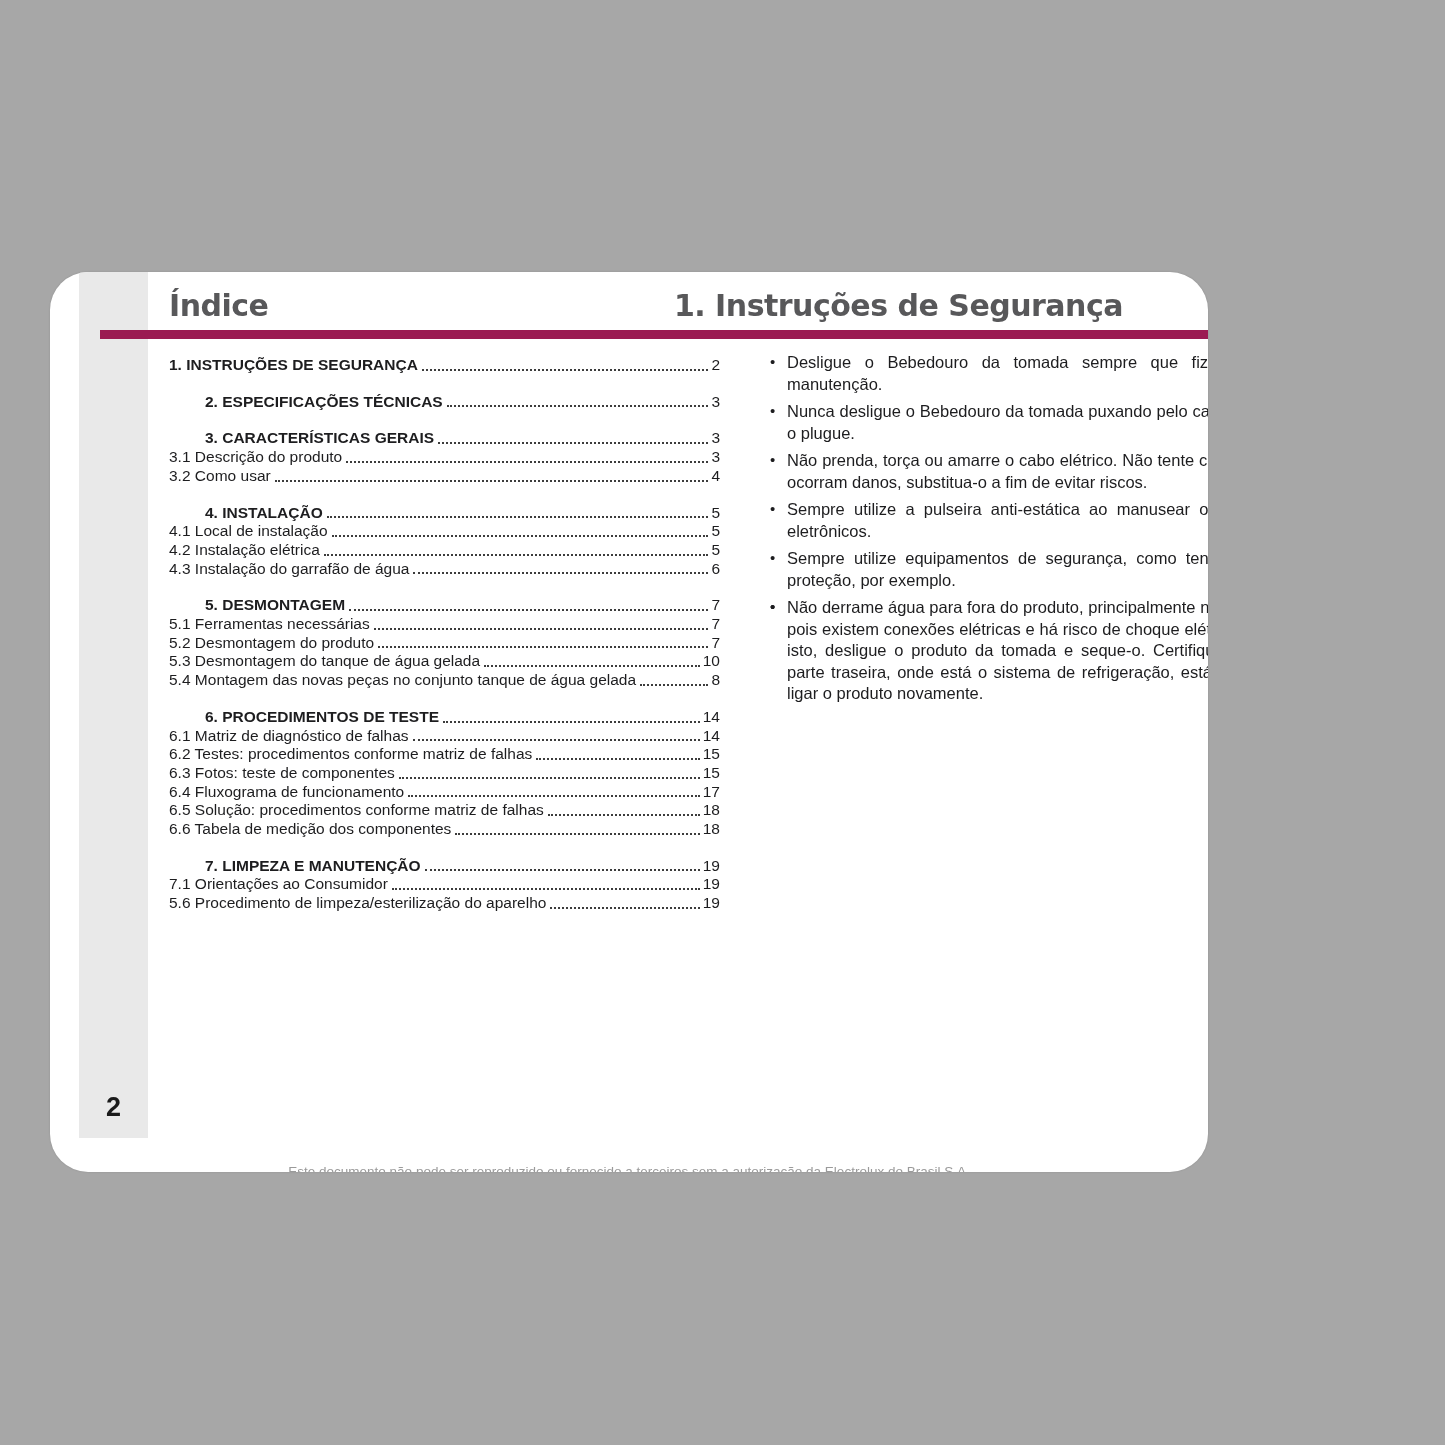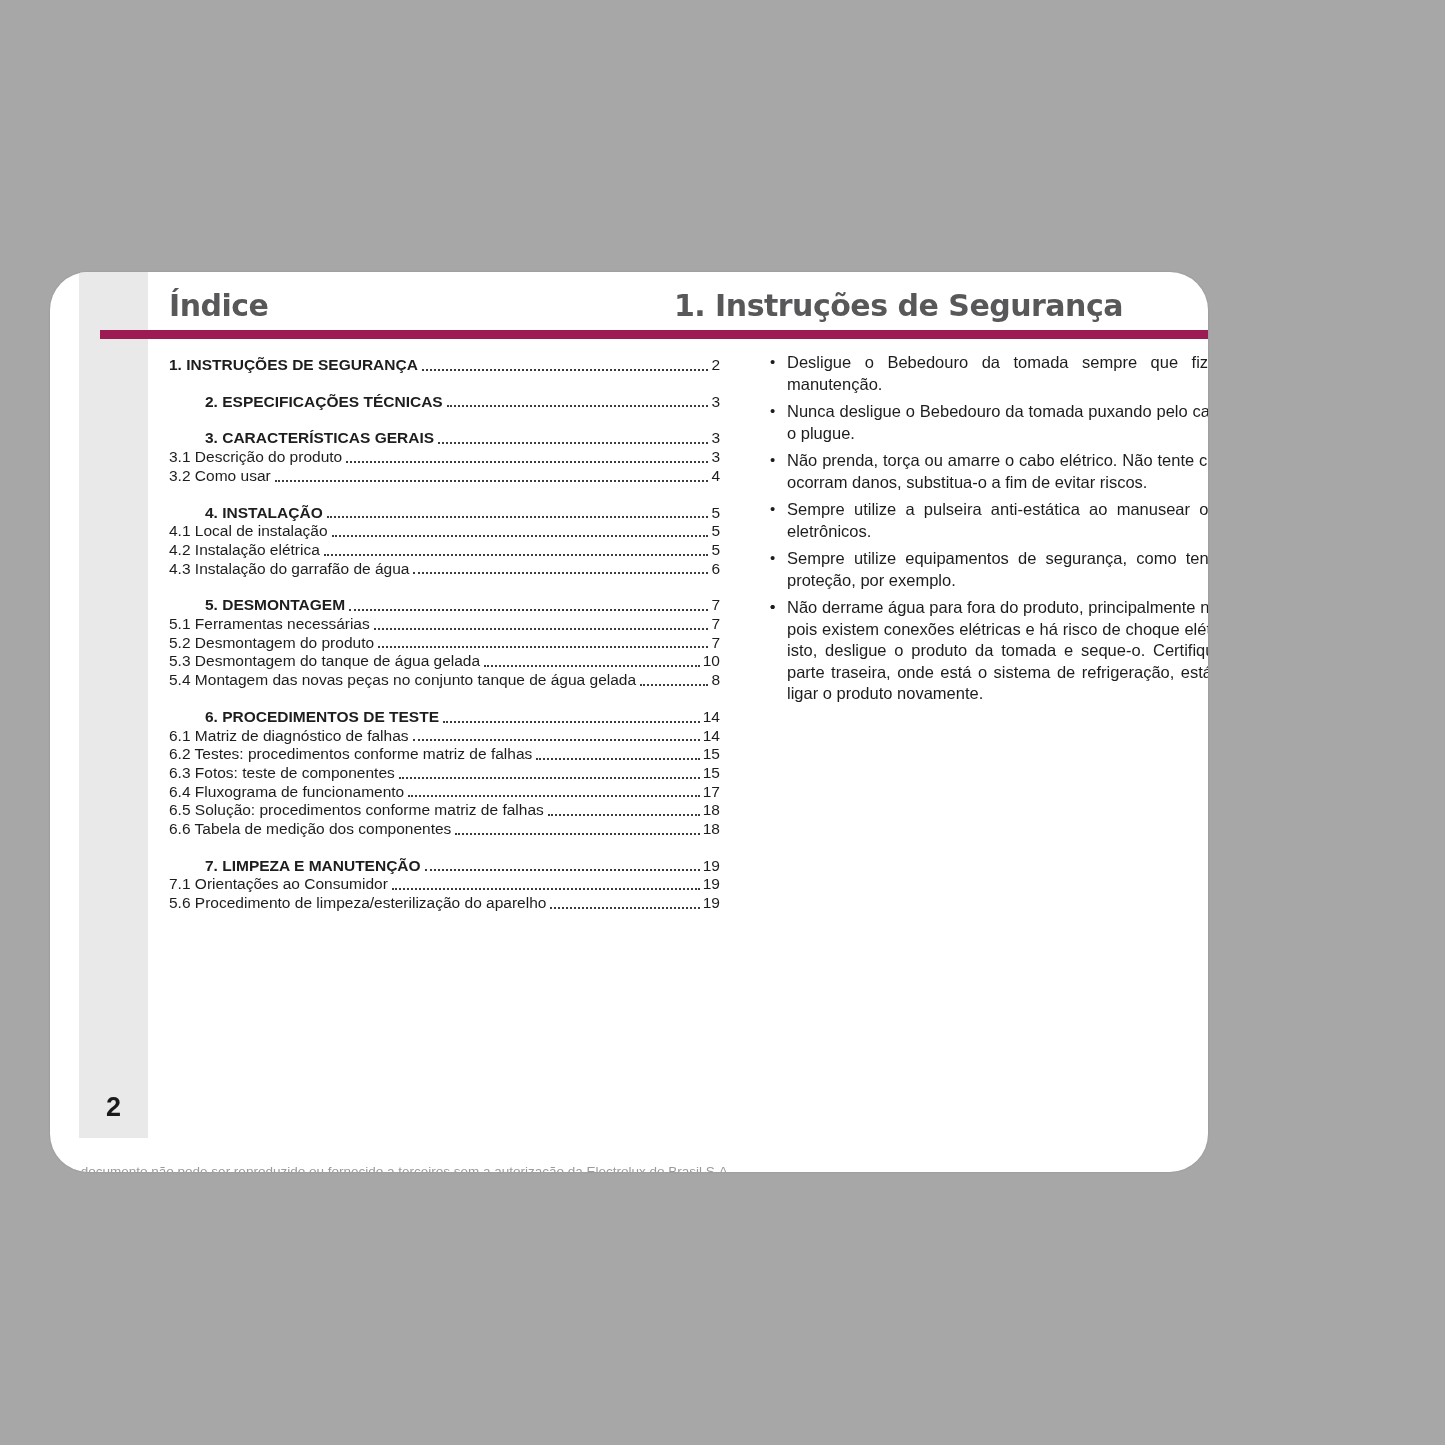--- a/index.html
+++ b/index.html
@@ -55,21 +55,21 @@
     text-align:justify;text-justify:inter-word;
   }
   .bullet-dot{
     position:absolute;left:7px;top:-1px;font-size:15px;
   }
   .page-number{
     position:absolute;left:29px;top:820px;width:69px;text-align:center;
     font-size:27px;font-weight:bold;color:#1a1a1a;
   }
   .footer{
-    position:absolute;left:0;right:0;bottom:-7px;
+    position:absolute;left:0;right:0;bottom:-7px;text-align:center;
     font-size:13.5px;color:var(--muted);white-space:nowrap;
   }
 </style>
 </head>
 <body>
 
 <div class="card">
 
   <div class="strip"></div>
 

